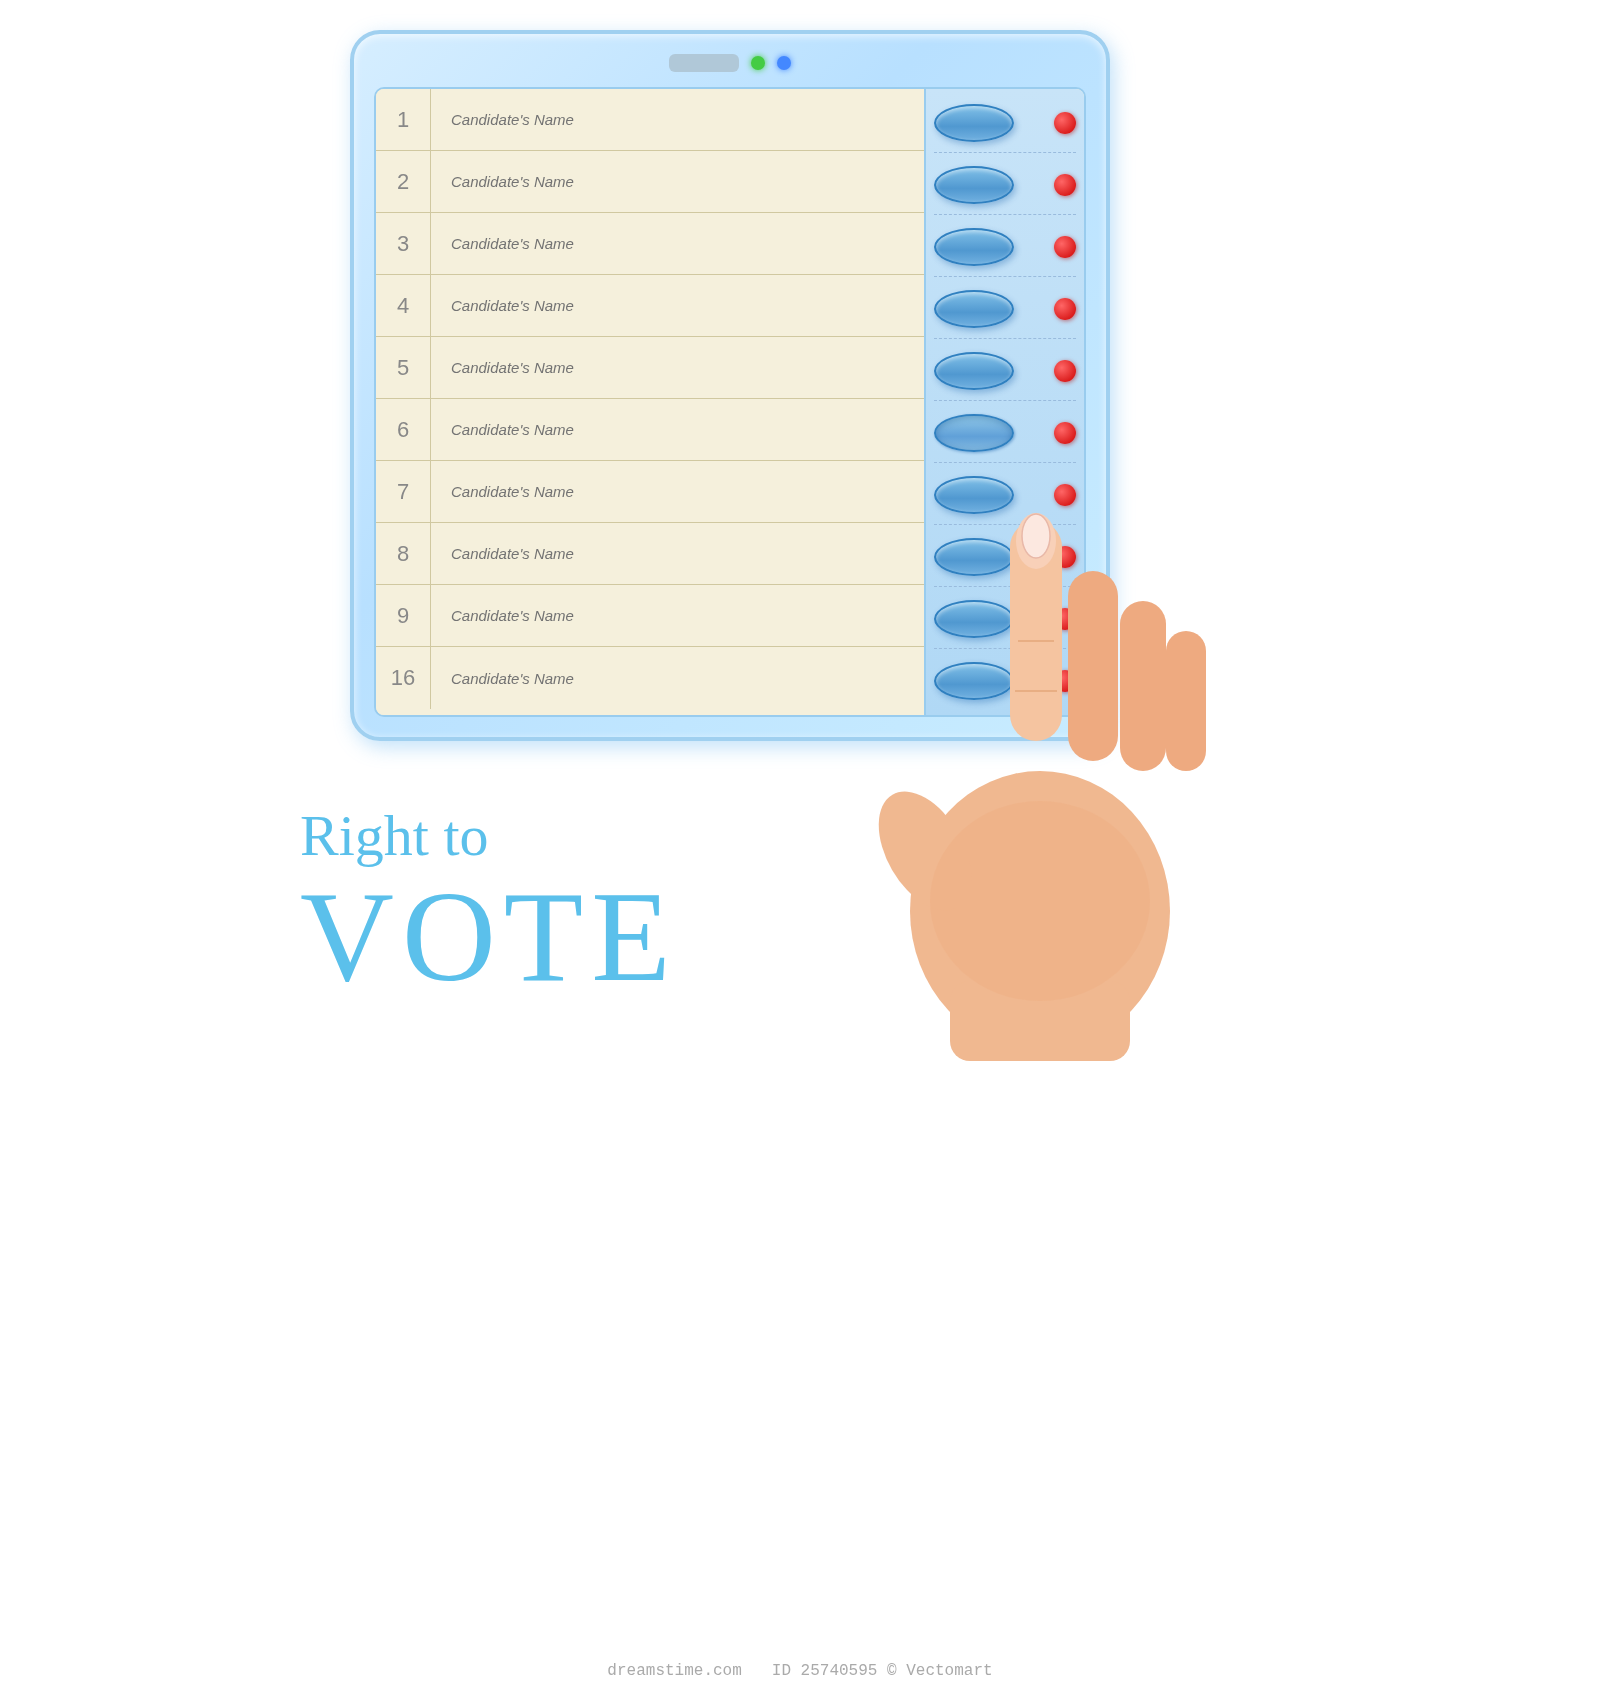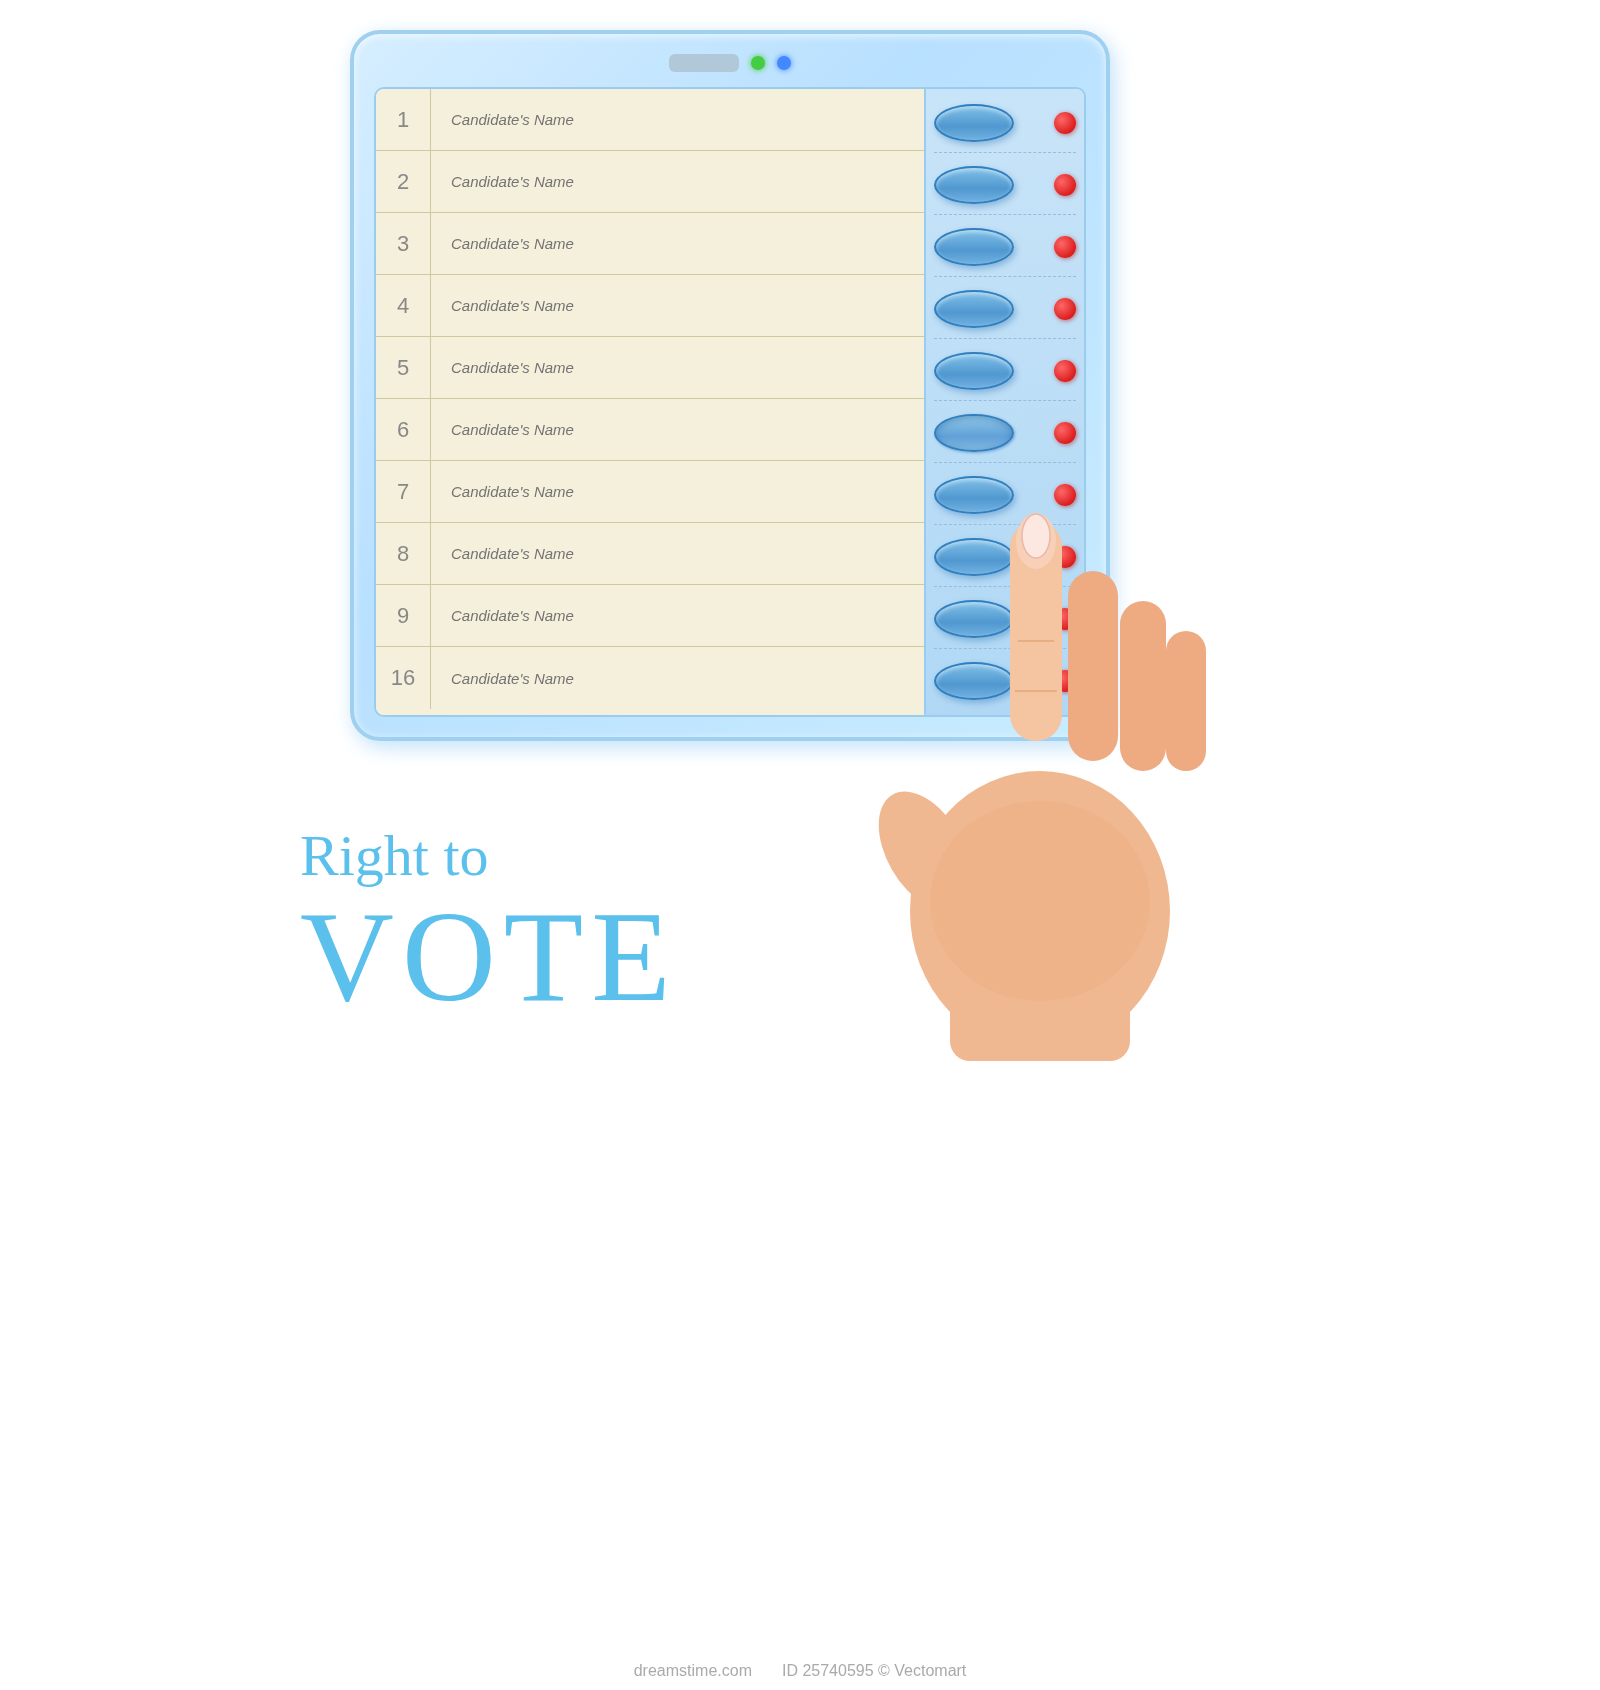--- a/index.html
+++ b/index.html
@@ -167,21 +167,21 @@
       position: absolute;
       right: -120px;
       bottom: -320px;
       width: 380px;
       height: 600px;
       z-index: 10;
     }
 
     
     .bottom-text {
-      margin-top: 80px;
+      margin-top: 60px;
       text-align: left;
       padding-left: 300px;
       width: 100%;
     }
 
     .right-to-text {
       font-size: 58px;
       color: #5bc0eb;
       font-weight: normal;
       font-family: Georgia, serif;
@@ -200,20 +200,21 @@
     
     .watermark {
       position: absolute;
       bottom: 10px;
       left: 50%;
       transform: translateX(-50%);
       font-size: 16px;
       color: #aaa;
       display: flex;
       gap: 30px;
+      font-family: Liberation Mono, monospace;
     }
 
     
     .hand-svg {
       width: 100%;
       height: 100%;
     }
 
     .evm-outer {
       position: relative;

